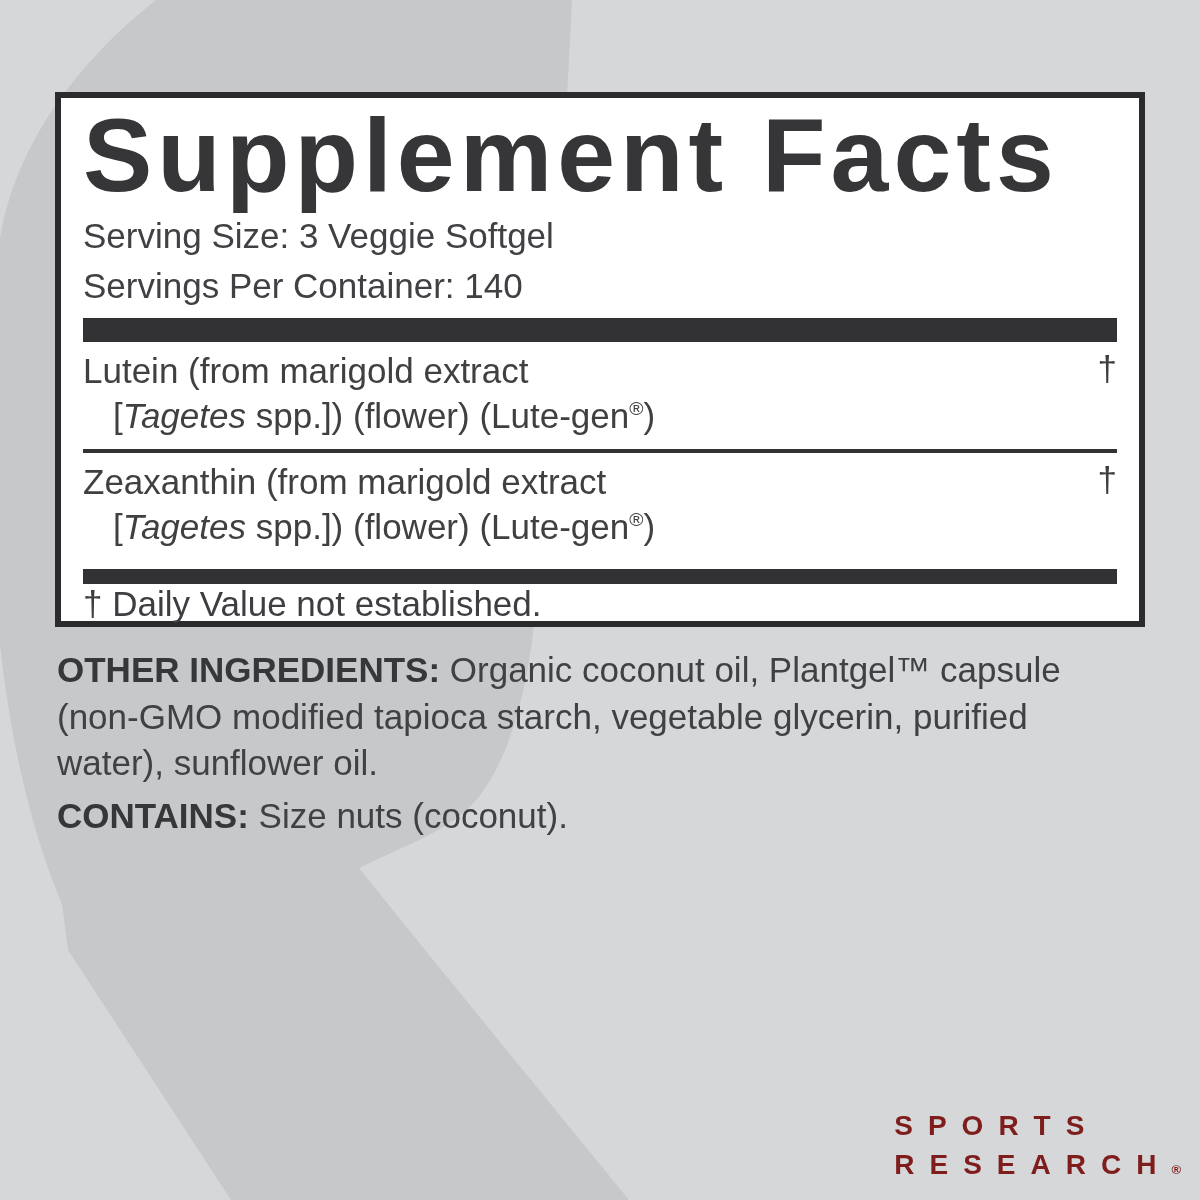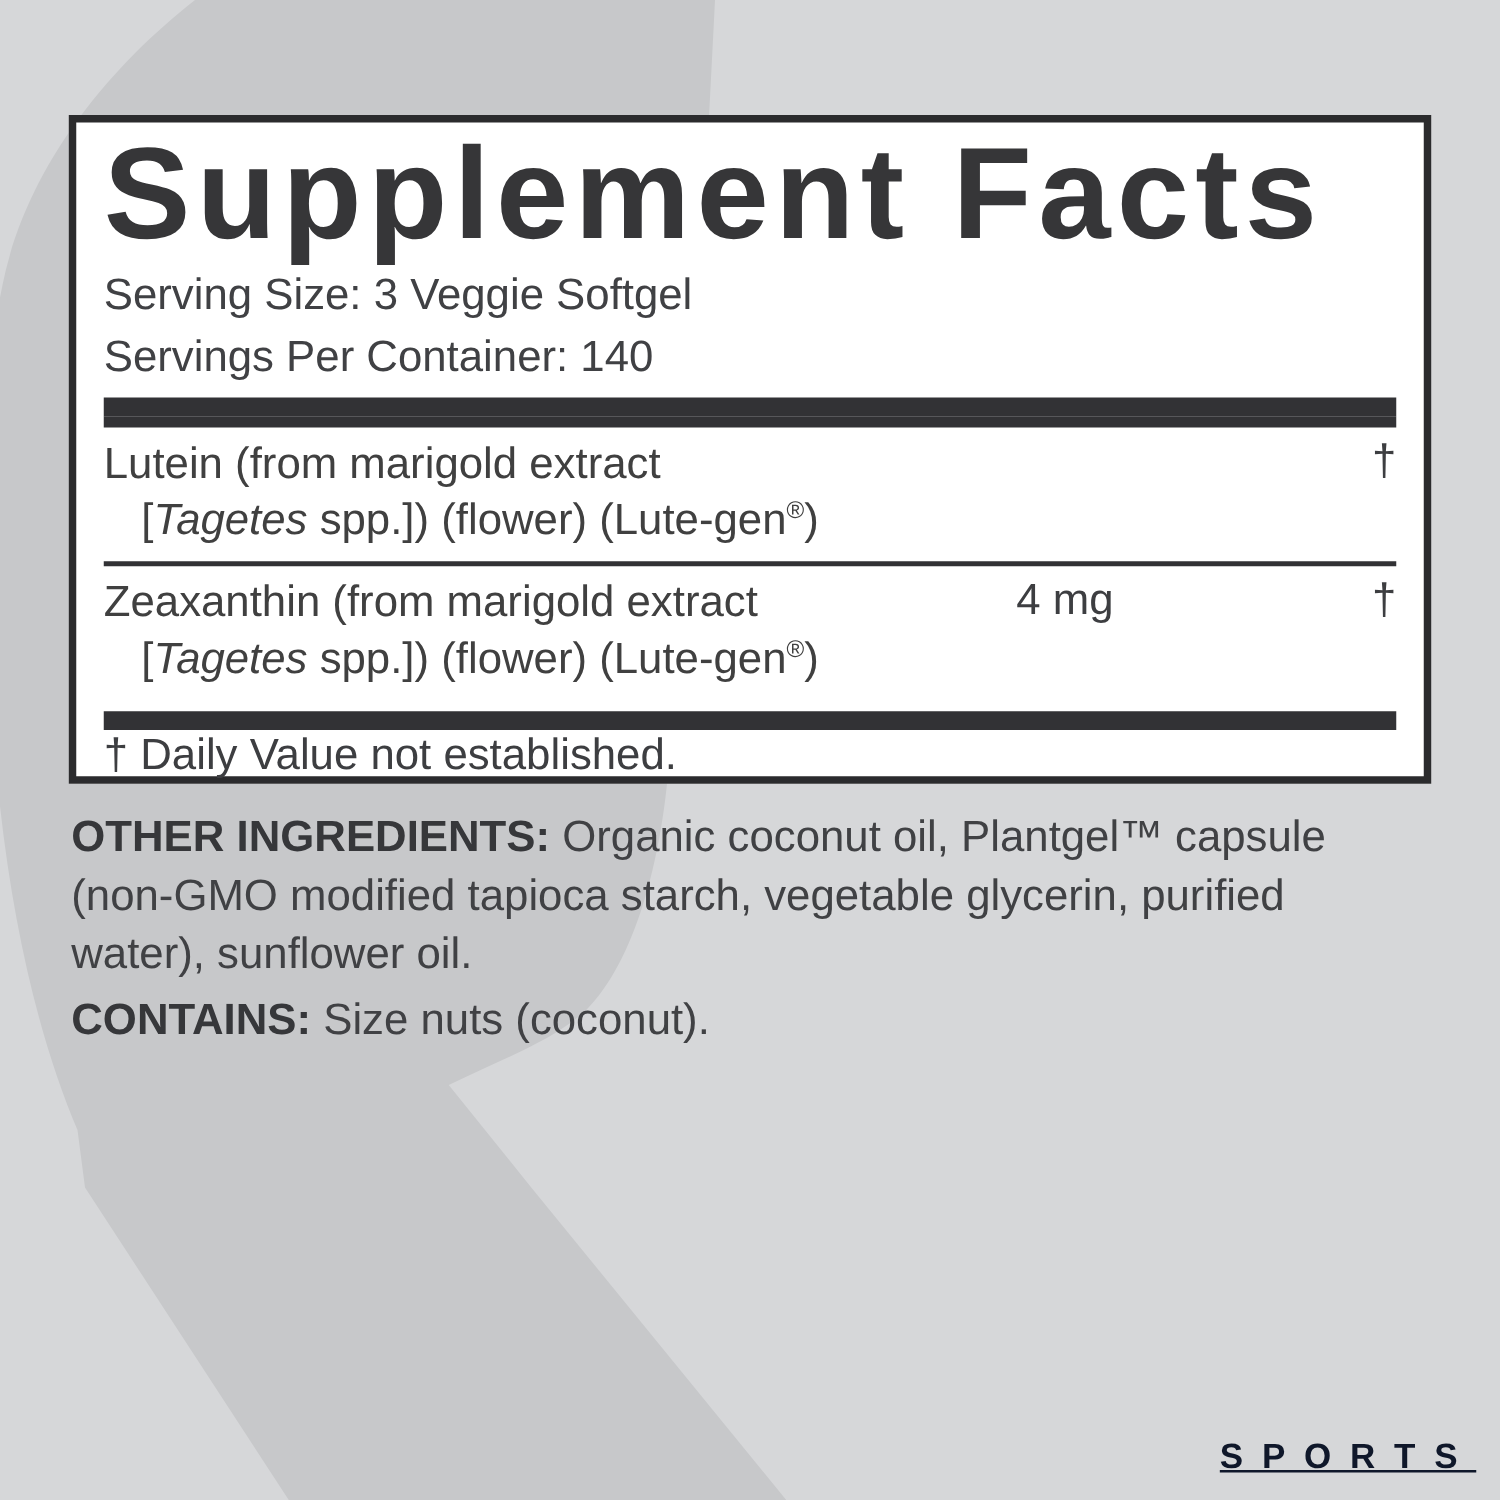--- a/index.html
+++ b/index.html
@@ -39,22 +39,22 @@
   .footnote{font-size:35px;color:#3d3e41;}
   .para{
     position:absolute;left:57px;width:1070px;
     font-size:35px;line-height:1.33;color:#404144;
   }
   .para b{color:#36373a;}
   #other-ingredients{top:612px;}
   #contains-line{top:758px;}
   .brand{
     position:absolute;right:34px;bottom:16px;text-align:left;
-    color:#0f172a;font-weight:bold;font-size:28px;letter-spacing:15px;
-    line-height:1.4;margin-right:-15px;text-decoration:underline;
+    color:#7f1d1d;font-weight:bold;font-size:28px;letter-spacing:15px;
+    line-height:1.4;margin-right:-15px;
   }
   .brand .r-mark{font-size:13px;letter-spacing:0;vertical-align:baseline;}
 </style>
 </head>
 <body>
 
 <svg class="watermark" viewBox="0 0 1200 1200" xmlns="http://www.w3.org/2000/svg" aria-hidden="true">
   <path fill="#c7c8ca" d="M 572,0
        L 156,0
        C 82,58 20,138 2,228
@@ -91,28 +91,28 @@
     <div class="dv">†</div>
   </div>
 
   <div class="bar bar-thin"></div>
 
   <div class="row">
     <div class="name">
       <div>Zeaxanthin (from marigold extract</div>
       <div class="line2"><span>[</span><span class="ital">Tagetes</span><span> spp.]) (flower) (Lute-gen</span><span class="reg">®</span><span>)</span></div>
     </div>
-    <div class="amt">4 mg</div>
     <div class="dv">†</div>
   </div>
 
   <div class="bar bar-thick"></div>
 
   <div class="footnote">† Daily Value not established.</div>
 </div>
 
 <p class="para" id="other-ingredients"><b>OTHER INGREDIENTS:</b><span> Organic coconut oil, Plantgel™ capsule (non-GMO modified tapioca starch, vegetable glycerin, purified water), sunflower oil.</span></p>
 
 <p class="para" id="contains-line"><b>CONTAINS:</b><span> Size nuts (coconut).</span></p>
 
 <div class="brand">
   <div>SPORTS</div>
+  <div><span>RESEARCH</span><span class="r-mark">®</span></div>
 </div>
 
 </body></html>

